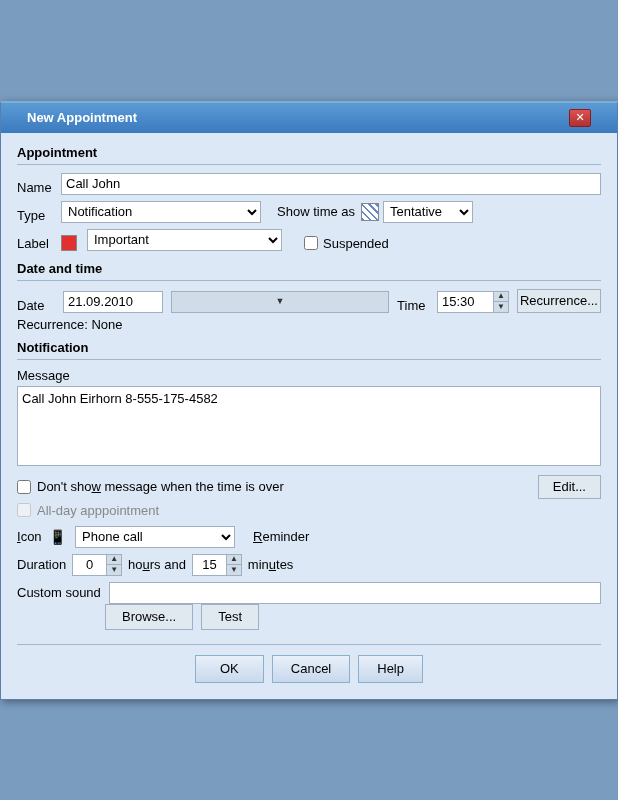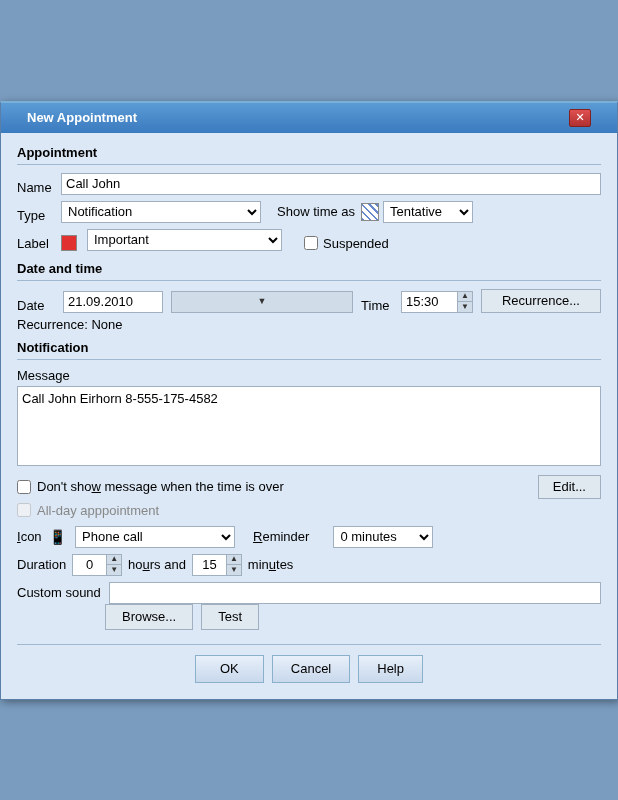--- a/index.html
+++ b/index.html
@@ -178,21 +178,21 @@
       display: flex;
       align-items: center;
       justify-content: center;
       color: #333;
     }
     .spinner-btn + .spinner-btn {
       border-top: 1px solid #a0b0c0;
     }
     .recurrence-btn {
       margin-left: auto;
-      padding: 2px 20px;
+      padding: 2px 2px;
       background: #e0e8f0;
       border: 1px solid #a0b0c0;
       font-size: 13px;
       font-family: inherit;
       cursor: pointer;
       height: 24px;
     }
     .recurrence-text {
       font-size: 13px;
       color: #000;
@@ -424,23 +424,20 @@
 
       
       <div class="icon-row">
         <span><span style="text-decoration:underline;">I</span>con</span>
         <span class="phone-icon">📱</span>
         <select class="icon-select">
           <option>Phone call</option>
         </select>
         <div class="reminder-group">
           <span class="reminder-label"><span style="text-decoration:underline;">R</span>eminder</span>
-          <select class="reminder-select">
-            <option>0 minutes</option>
-          </select>
         </div>
       </div>
 
       
       <div class="duration-row">
         <span>Duration</span>
         <div class="duration-input-wrap">
           <input type="text" class="duration-input" style="border-top: 1px solid rgb(160, 176, 192); border-bottom: 1px solid rgb(160, 176, 192); border-left: 1px solid rgb(160, 176, 192); border-image: initial; border-right: none; width: 34px; height: 22px; text-align: center; font-size: 13px; font-family: inherit; background: white; outline: none; padding: 2px;" value="0">
           <div class="spinner">
             <button class="spinner-btn">▲</button>

